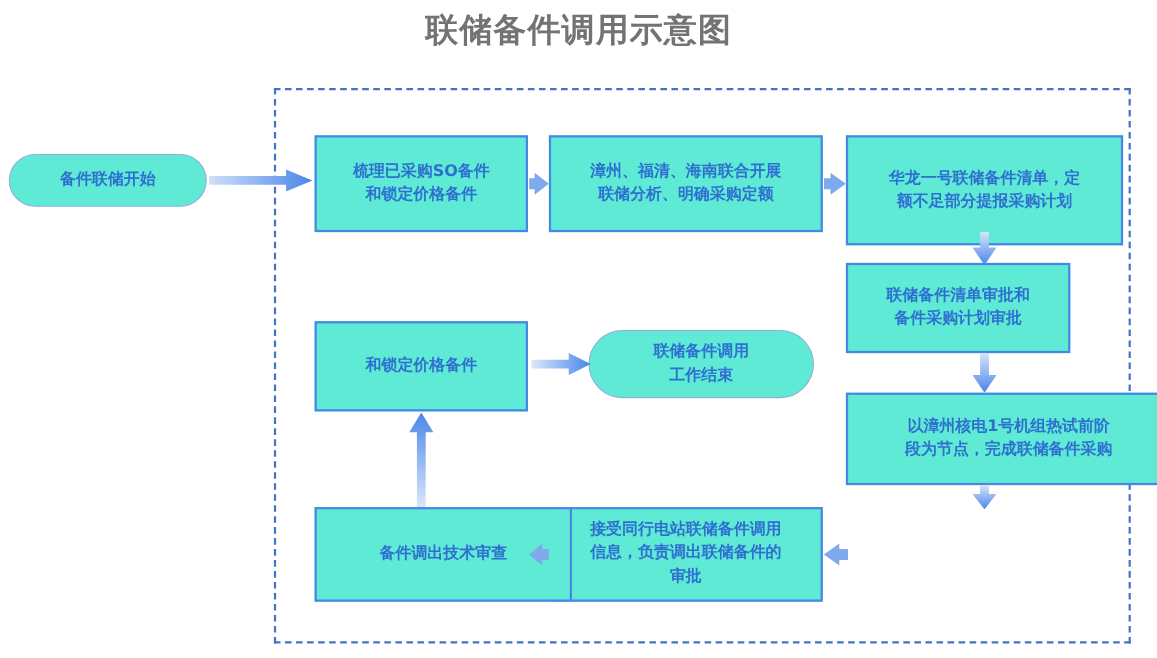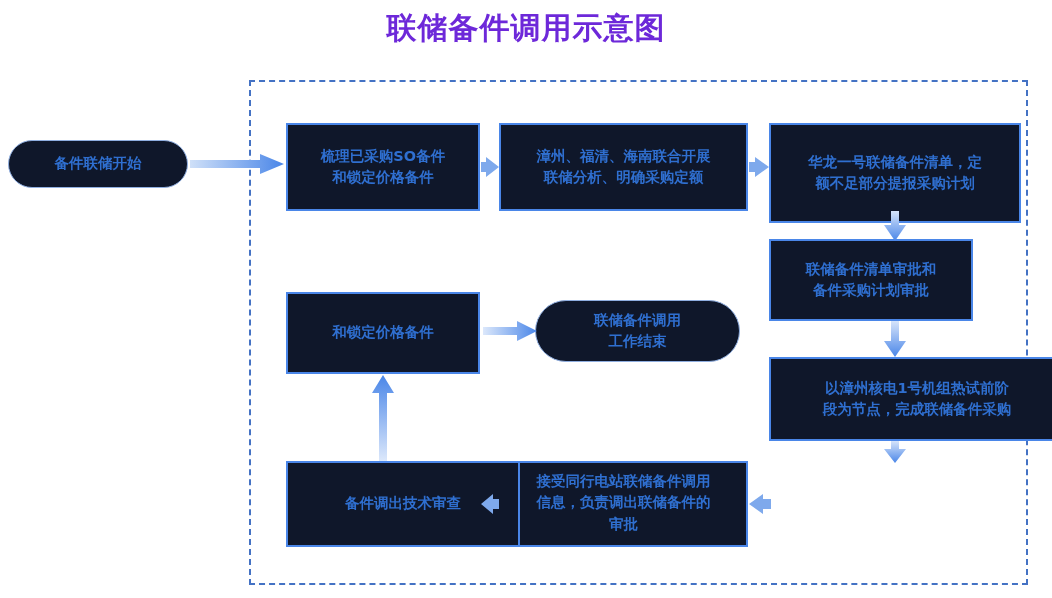--- a/index.html
+++ b/index.html
@@ -15,21 +15,21 @@
     position: relative;
   }
   #page-title {
     position: absolute;
     top: 6px;
     left: 0;
     width: 1052px;
     text-align: center;
     font-size: 30px;
     font-weight: bold;
-    color: #6d28d9;
+    color: #737373;
     letter-spacing: 1px;
     line-height: 44px;
   }
   #flow-canvas {
     position: absolute;
     left: 0;
     top: 0;
     width: 1052px;
     height: 598px;
   }
@@ -47,21 +47,21 @@
     box-sizing: border-box;
     display: flex;
     align-items: center;
     justify-content: center;
     text-align: center;
     color: #2f6fd0;
     font-weight: bold;
     font-size: 14.5px;
     line-height: 1.45;
     padding: 4px 8px;
-    background: #0f172a;
+    background: #5eead4;
   }
   .node.process {
     border: 2px solid #4a86e8;
   }
   .node.terminal {
     border: 1.5px solid #8faee0;
     border-radius: 999px;
   }
   .node-text {
     display: block;

